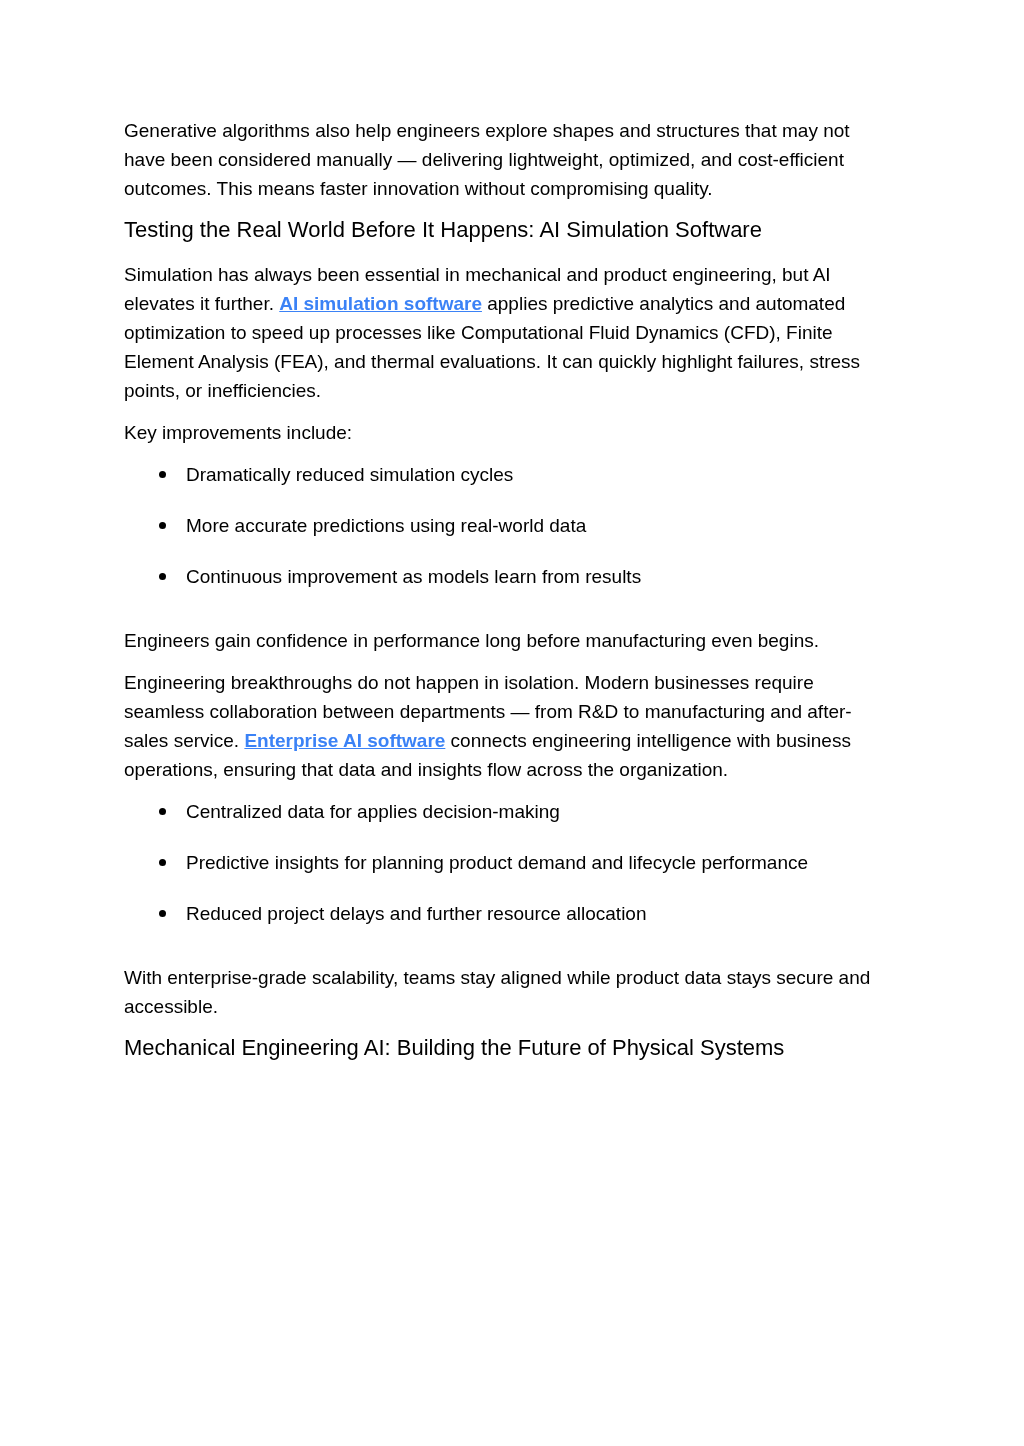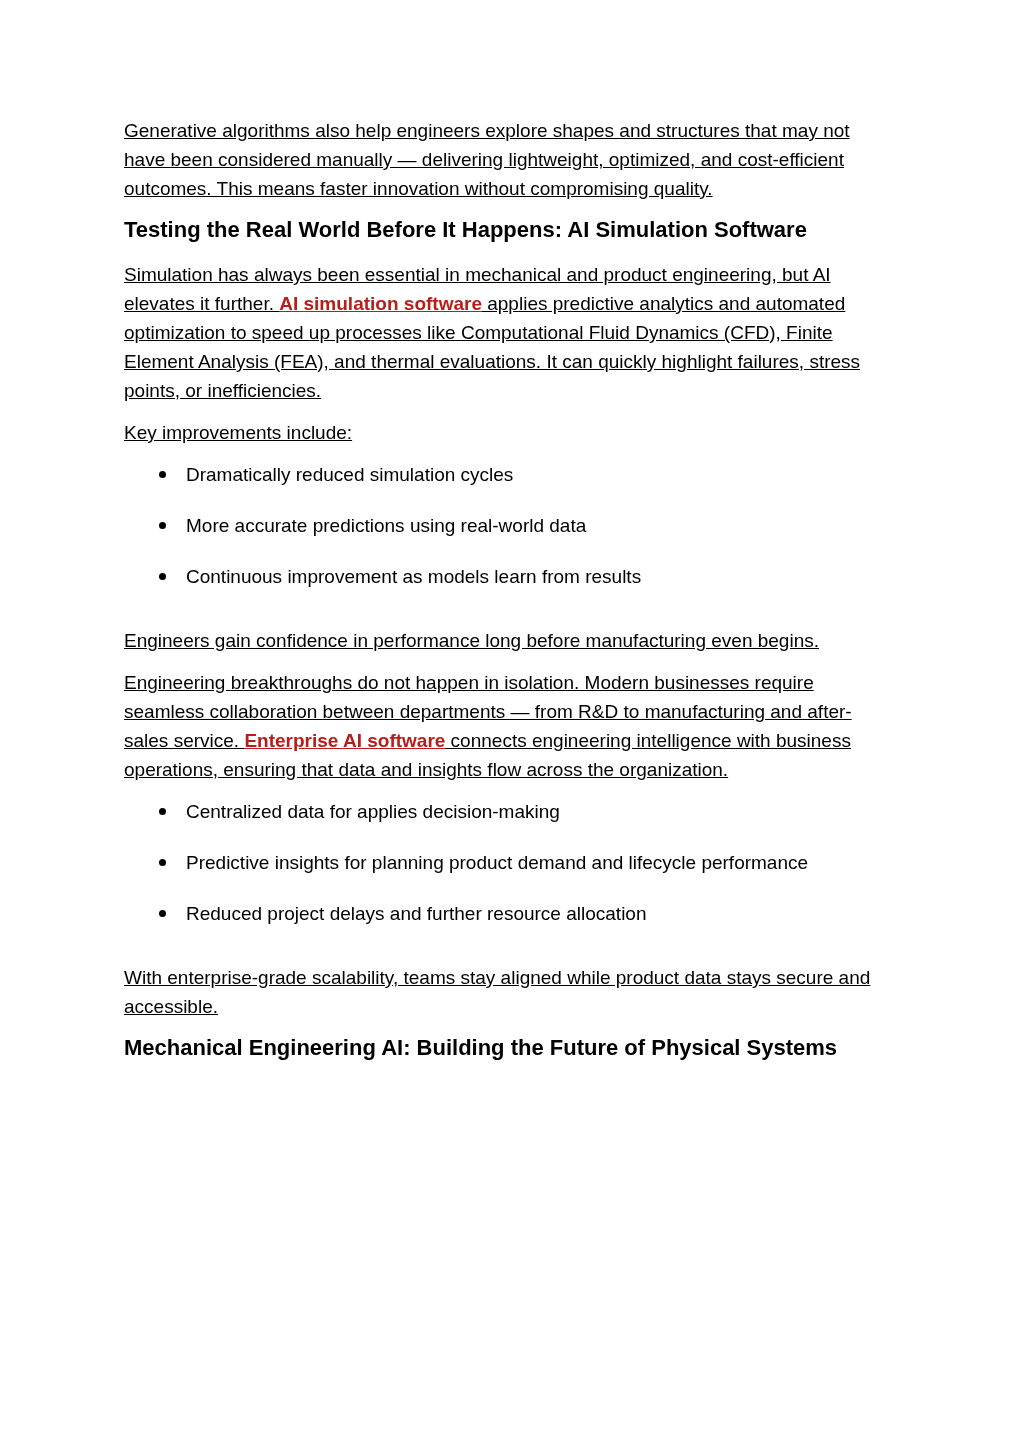--- a/index.html
+++ b/index.html
@@ -10,26 +10,25 @@
     background: #ffffff;
     padding: 116px 124px 0 124px;
     font-family: "Liberation Sans", sans-serif;
     color: #000000;
     overflow: hidden;
   }
   p.body-text {
     font-size: 19px;
     line-height: 29px;
     margin: 0 7px 13px 0;
-    text-decoration: underline;
   }
   h2.doc-heading {
     font-size: 22px;
     line-height: 28px;
-    font-weight: bold;
+    font-weight: normal;
     margin: 12px 0 16px 0;
   }
   ul.doc-list {
     list-style: none;
     margin: 2px 0 35px 0;
     padding: 0 0 0 62px;
   }
   ul.doc-list li {
     font-size: 19px;
     line-height: 29px;
@@ -41,21 +40,21 @@
     content: "";
     position: absolute;
     left: -27px;
     top: 11px;
     width: 7px;
     height: 7px;
     background: #000000;
     border-radius: 50%;
   }
   a.doc-link {
-    color: #b91c1c;
+    color: #3b82f6;
     font-weight: bold;
     text-decoration: underline;
     cursor: pointer;
   }
 </style>
 </head>
 <body>
 
 <div class="page">
 

